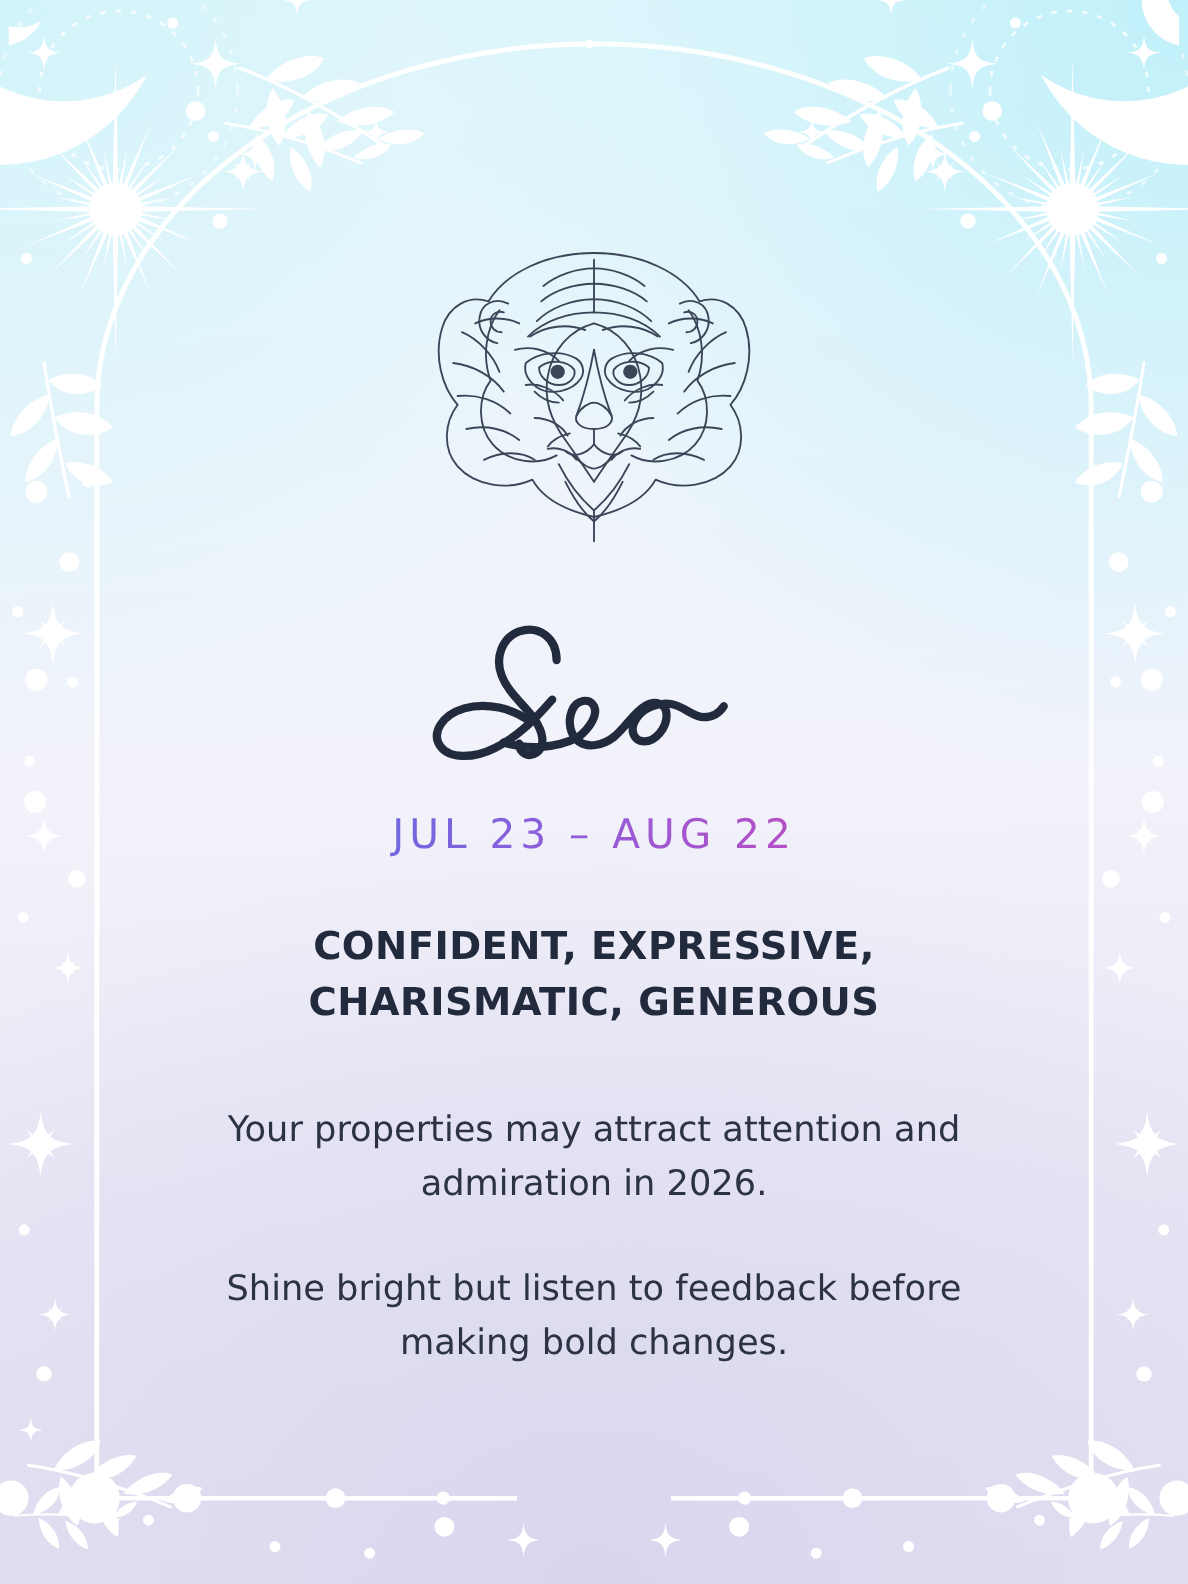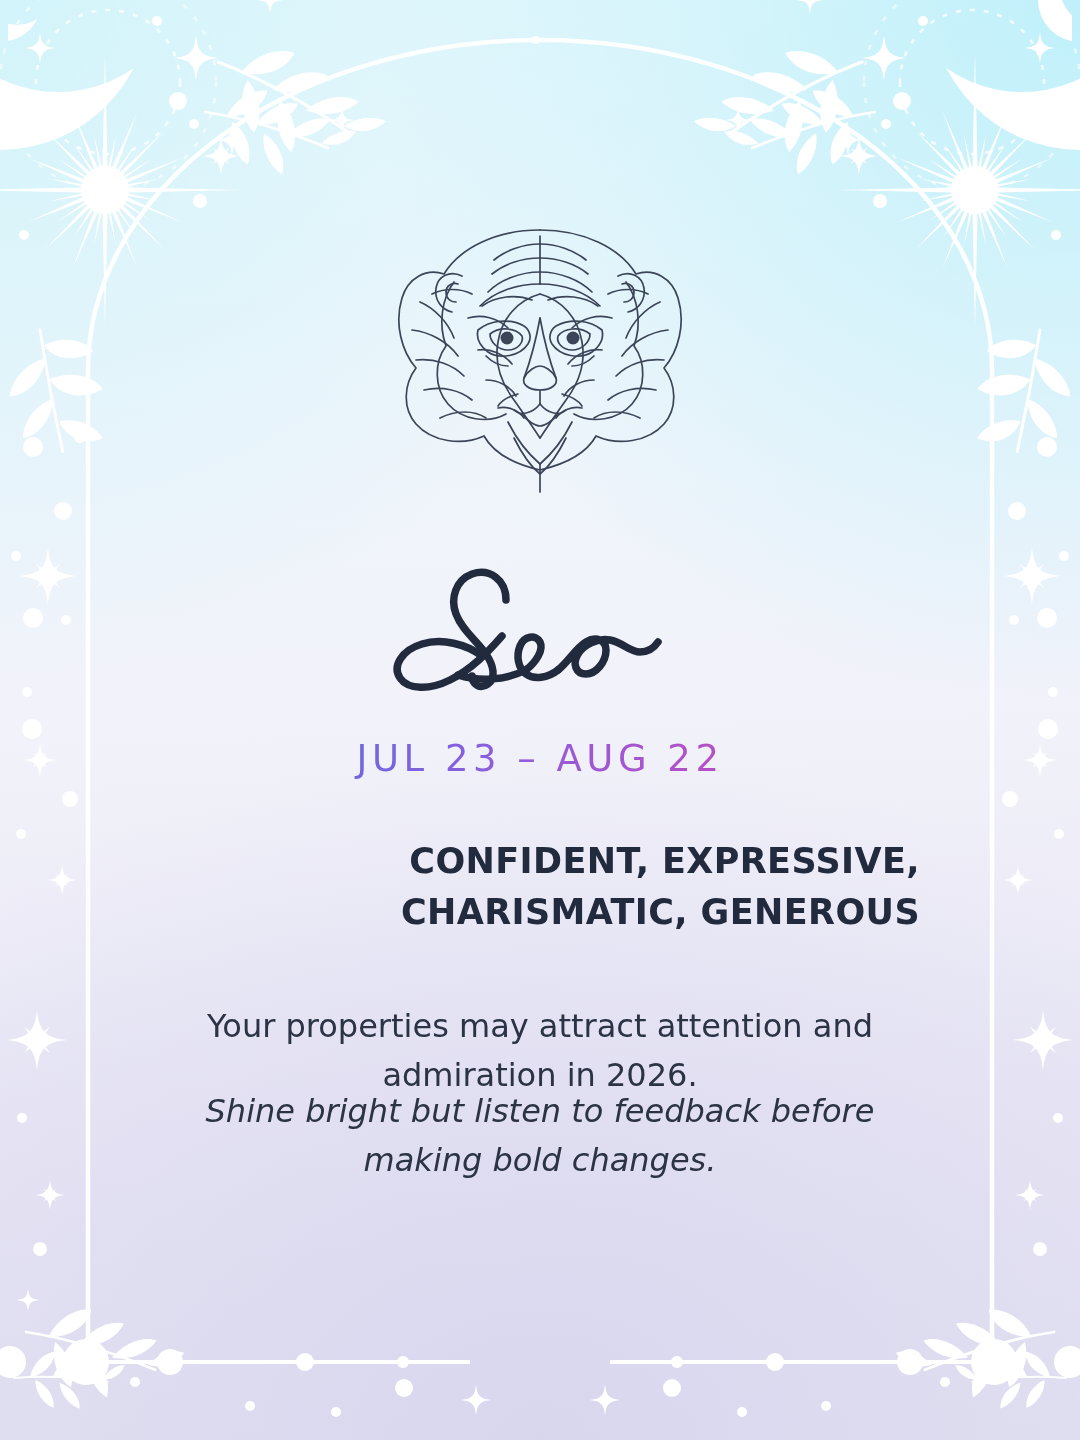--- a/index.html
+++ b/index.html
@@ -78,38 +78,37 @@
     transform: translateX(-50%);
     top: 836px;
     width: 760px;
     font-family: "DejaVu Sans", sans-serif;
     font-size: 35px;
     font-weight: 700;
     letter-spacing: 0.4px;
     line-height: 1.45;
     color: #222a3d;
     text-transform: uppercase;
-    text-align: right;
   }
 
   
   .body-copy {
     position: absolute;
     left: 50%;
     transform: translateX(-50%);
     width: 760px;
     font-family: "DejaVu Sans", sans-serif;
     font-size: 32px;
     font-weight: 400;
     line-height: 1.52;
     color: #2b3345;
     margin-top: 27px;
   }
   .para-1 { top: 975px; }
-  .para-2 { top: 1060px; font-style: italic; }
+  .para-2 { top: 1120px; }
 </style>
 </head>
 <body>
 
 <div id="poster">
 
   <svg class="layer" viewBox="0 0 1080 1440" width="1080" height="1440" xmlns="http://www.w3.org/2000/svg" aria-hidden="true">
     <defs>
 
       <g id="sunburst">

